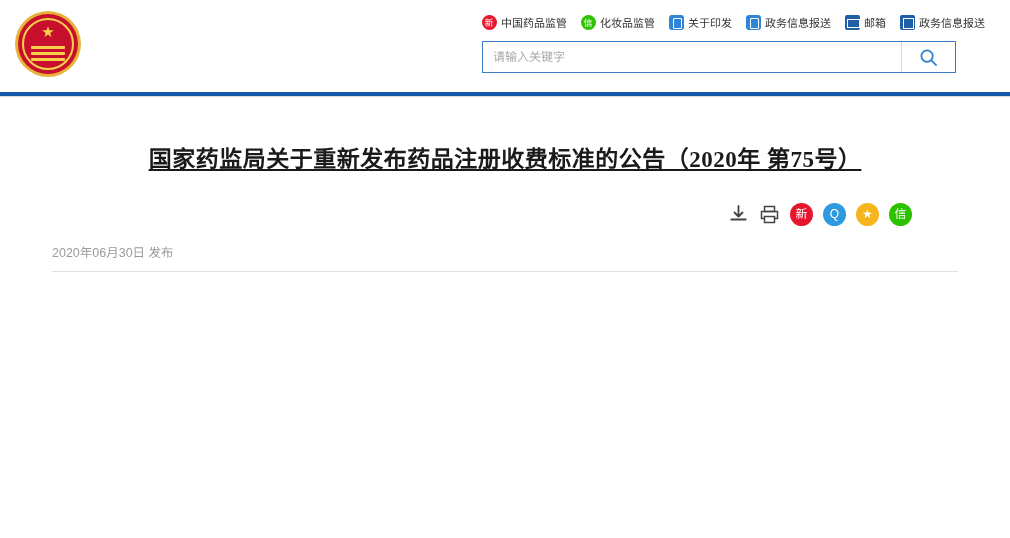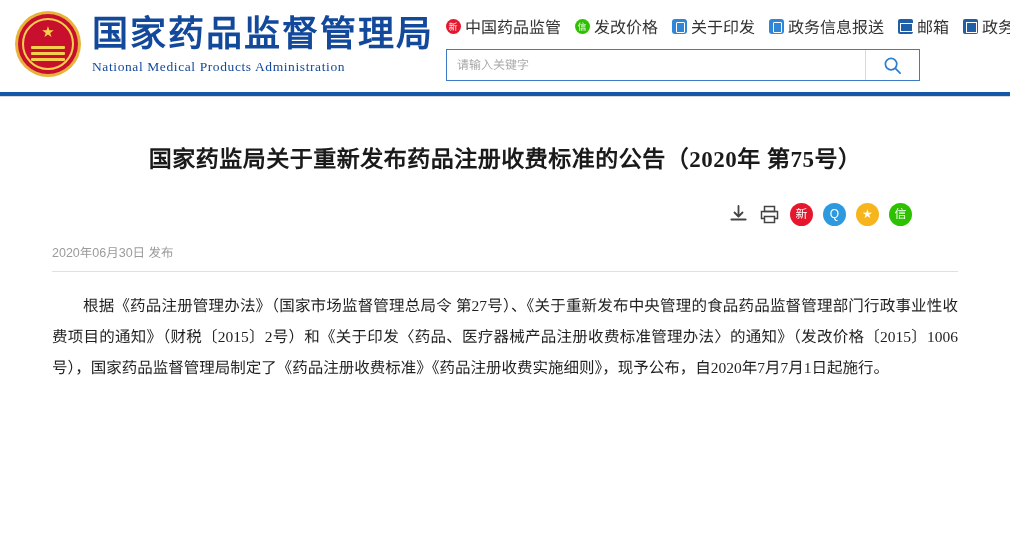--- a/index.html
+++ b/index.html
@@ -70,21 +70,21 @@
 
   
   .top-right {
     padding-top: 14px;
     flex: 1;
   }
   .quick-links {
     display: flex;
     align-items: flex-start;
     gap: 14px;
-    font-size: 16px;
+    font-size: 11px;
     color: #333333;
     padding-left: 12px;
     font-family: Liberation Mono, monospace;
   }
   .qlink { display: flex; align-items: center; gap: 4px; white-space: nowrap; cursor: pointer; }
   .qi {
     width: 15px; height: 15px; border-radius: 3px;
     display: inline-block; position: relative; flex: none;
   }
   .qi.weibo { background: #e6162d; border-radius: 50%; }
@@ -147,20 +147,21 @@
   }
   .doc-title {
     text-align: center;
     font-family: "Liberation Serif", "DejaVu Serif", serif;
     font-weight: bold;
     font-size: 23px;
     color: #1a1a1a;
     line-height: 34px;
     margin: 46px 0 0 0;
     letter-spacing: 0.5px;
+    text-decoration: underline;
   }
   .tool-row {
     display: flex;
     justify-content: flex-end;
     align-items: center;
     gap: 10px;
     margin-top: 26px;
     padding-right: 46px;
   }
   .tool-ico { width: 21px; height: 21px; display:inline-block; position: relative; cursor: pointer; }
@@ -206,35 +207,31 @@
         </g>
         <g stroke="#f5d04a" stroke-width="2" fill="none">
           <circle cx="34" cy="34" r="25"></circle>
         </g>
       </svg>
       <div class="star">★</div>
       <div class="bar" style="top:36px;"></div>
       <div class="bar" style="top:42px;"></div>
       <div class="bar" style="top:48px;"></div>
     </div>
-    <div>
-      <div class="title-cn">国家药品监督管理局</div>
-      <div class="title-en">National Medical Products Administration</div>
-    </div>
   </div>
 
   <div class="top-right">
     <div class="quick-links">
       <span class="qlink">
         <span class="qi weibo"></span>
         <span>中国药品监管</span>
       </span>
       <span class="qlink">
         <span class="qi wechat"></span>
-        <span>发改价格</span>
+        <span>化妆品监管</span>
       </span>
       <span class="qlink">
         <span class="qi phone"></span>
         <span>关于印发</span>
       </span>
       <span class="qlink">
         <span class="qi phone2"></span>
         <span>政务信息报送</span>
       </span>
       <span class="qlink">
@@ -283,15 +280,14 @@
     <span class="rico weibo">新</span>
     <span class="rico qzone">Q</span>
     <span class="rico fav">★</span>
     <span class="rico wechat">信</span>
   </div>
 
   <div class="pubdate">2020年06月30日 发布</div>
   <div class="divider"></div>
 
   <div class="body-text">
-    <p>根据《药品注册管理办法》（国家市场监督管理总局令 第27号）、《关于重新发布中央管理的食品药品监督管理部门行政事业性收费项目的通知》（财税〔2015〕2号）和《关于印发〈药品、医疗器械产品注册收费标准管理办法〉的通知》（发改价格〔2015〕1006号），国家药品监督管理局制定了《药品注册收费标准》《药品注册收费实施细则》，现予公布，自2020年7月7月1日起施行。</p>
   </div>
 </div>
 
 </body></html>

